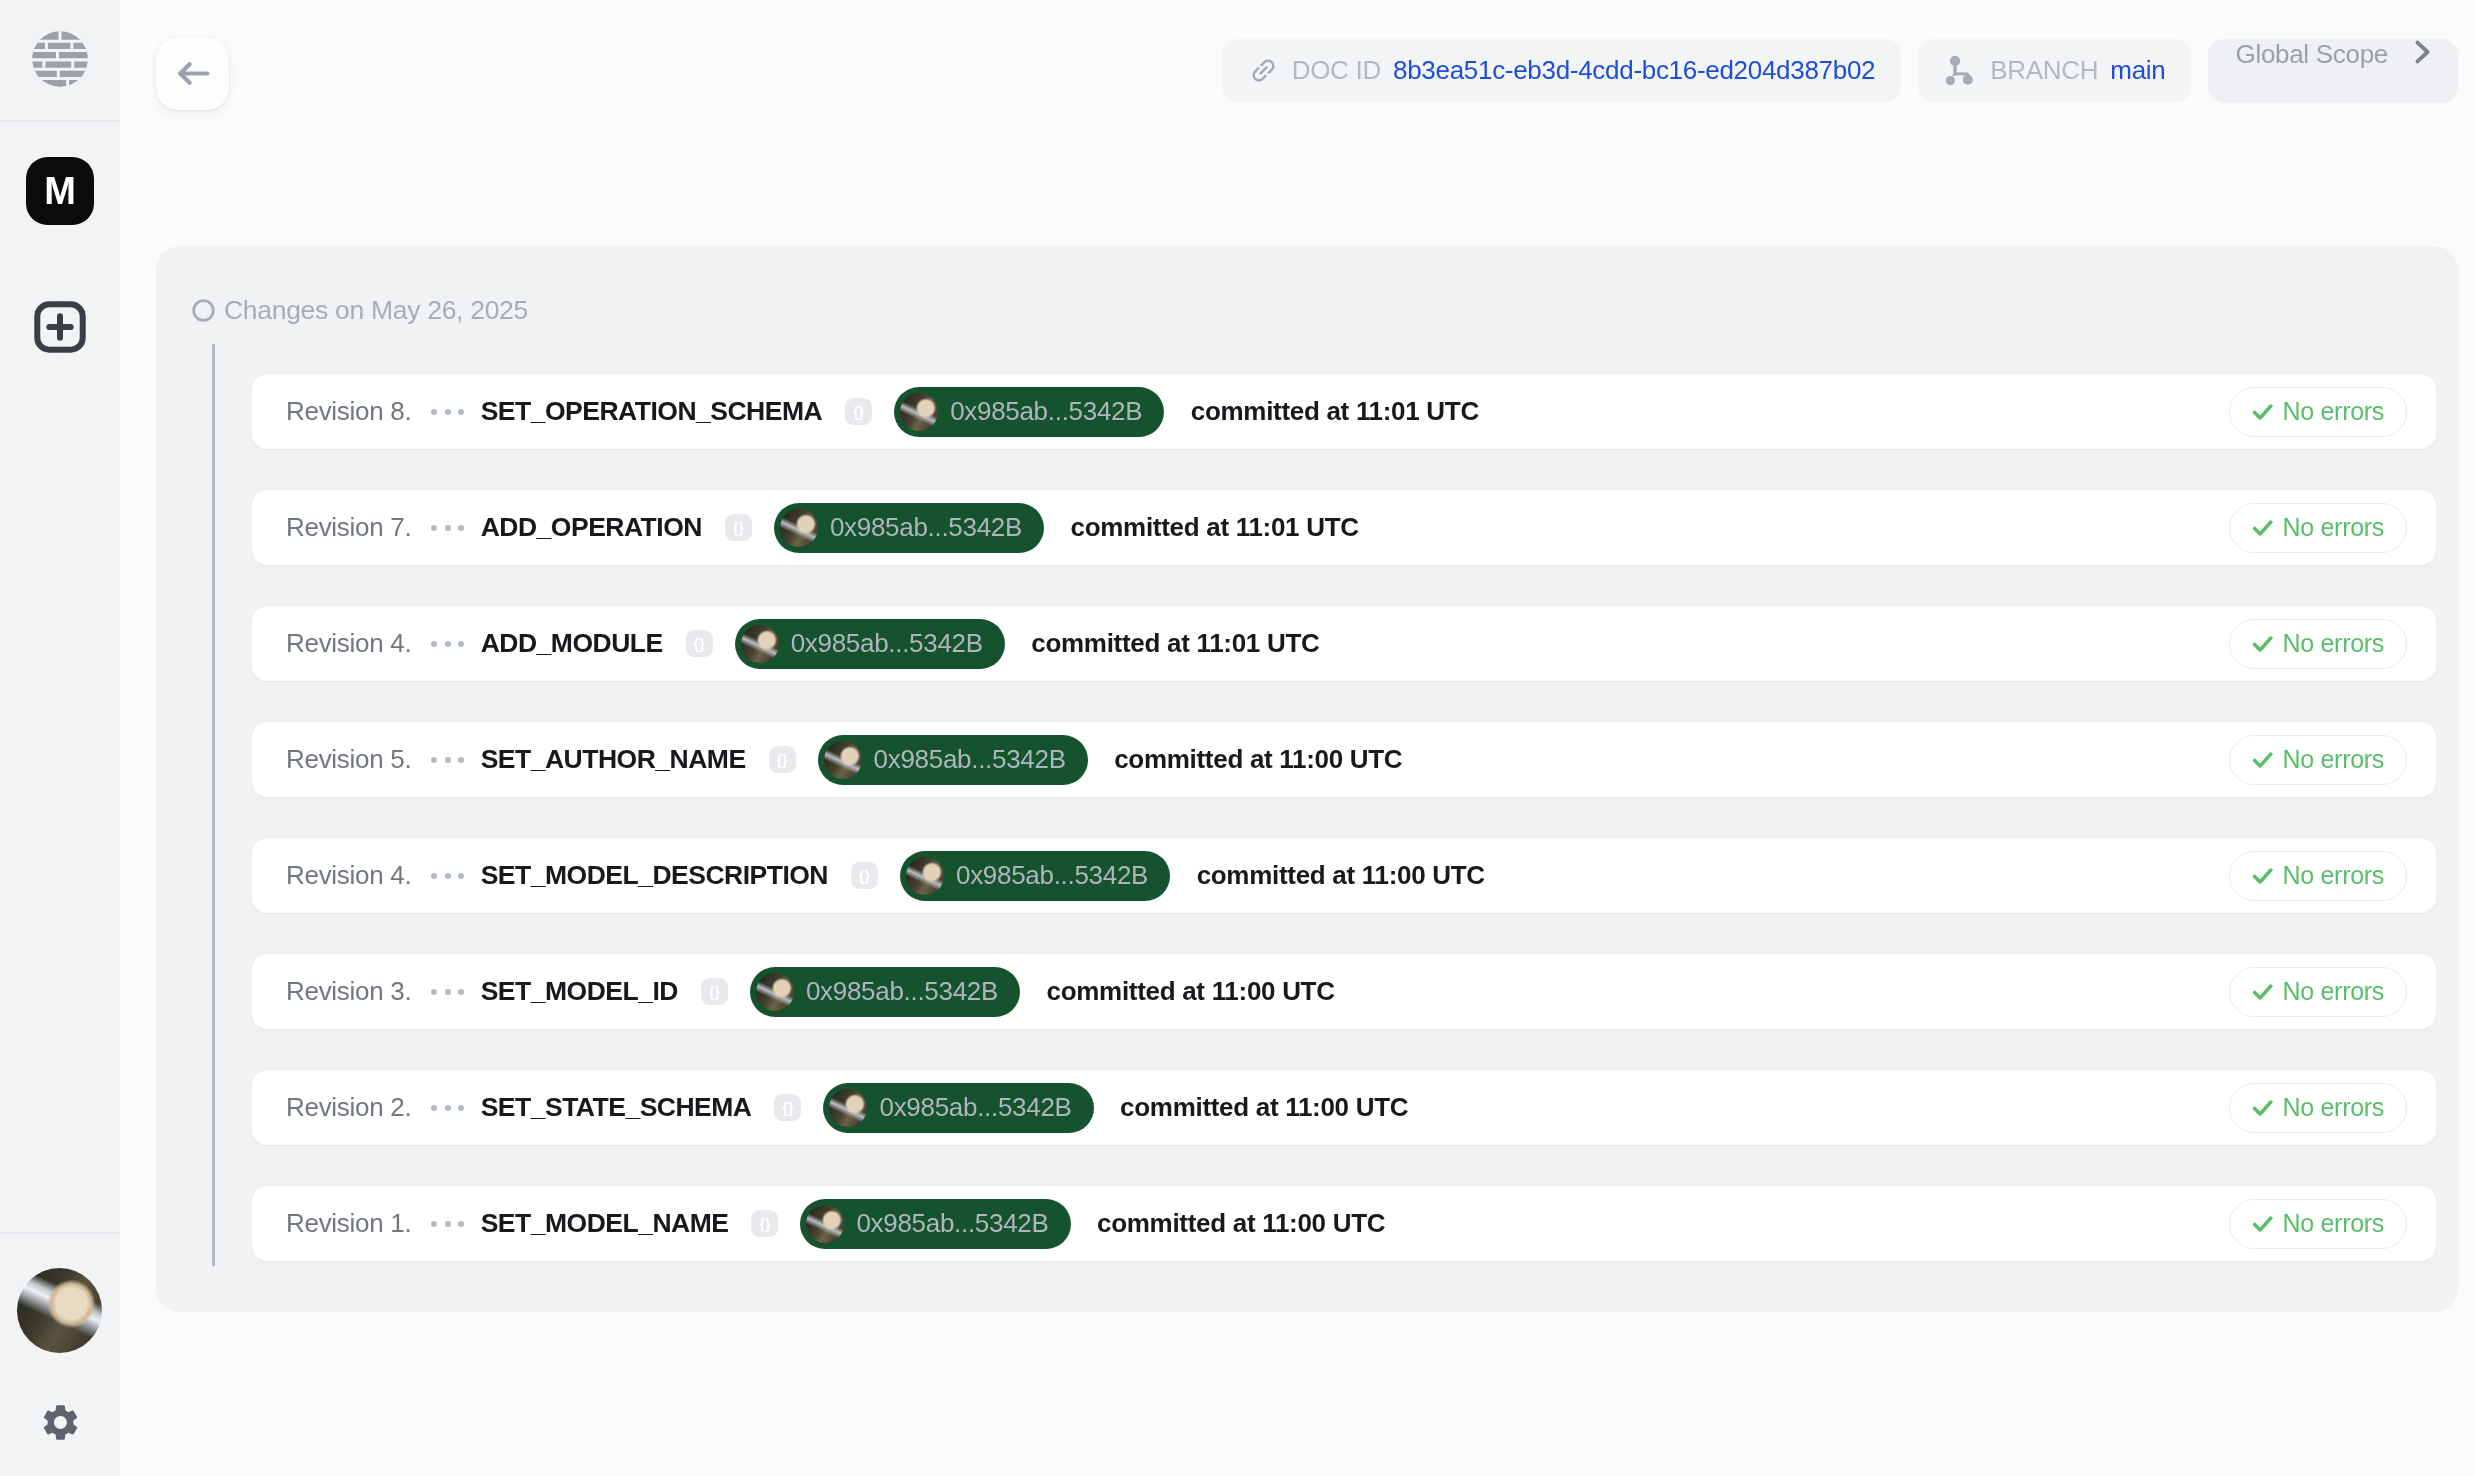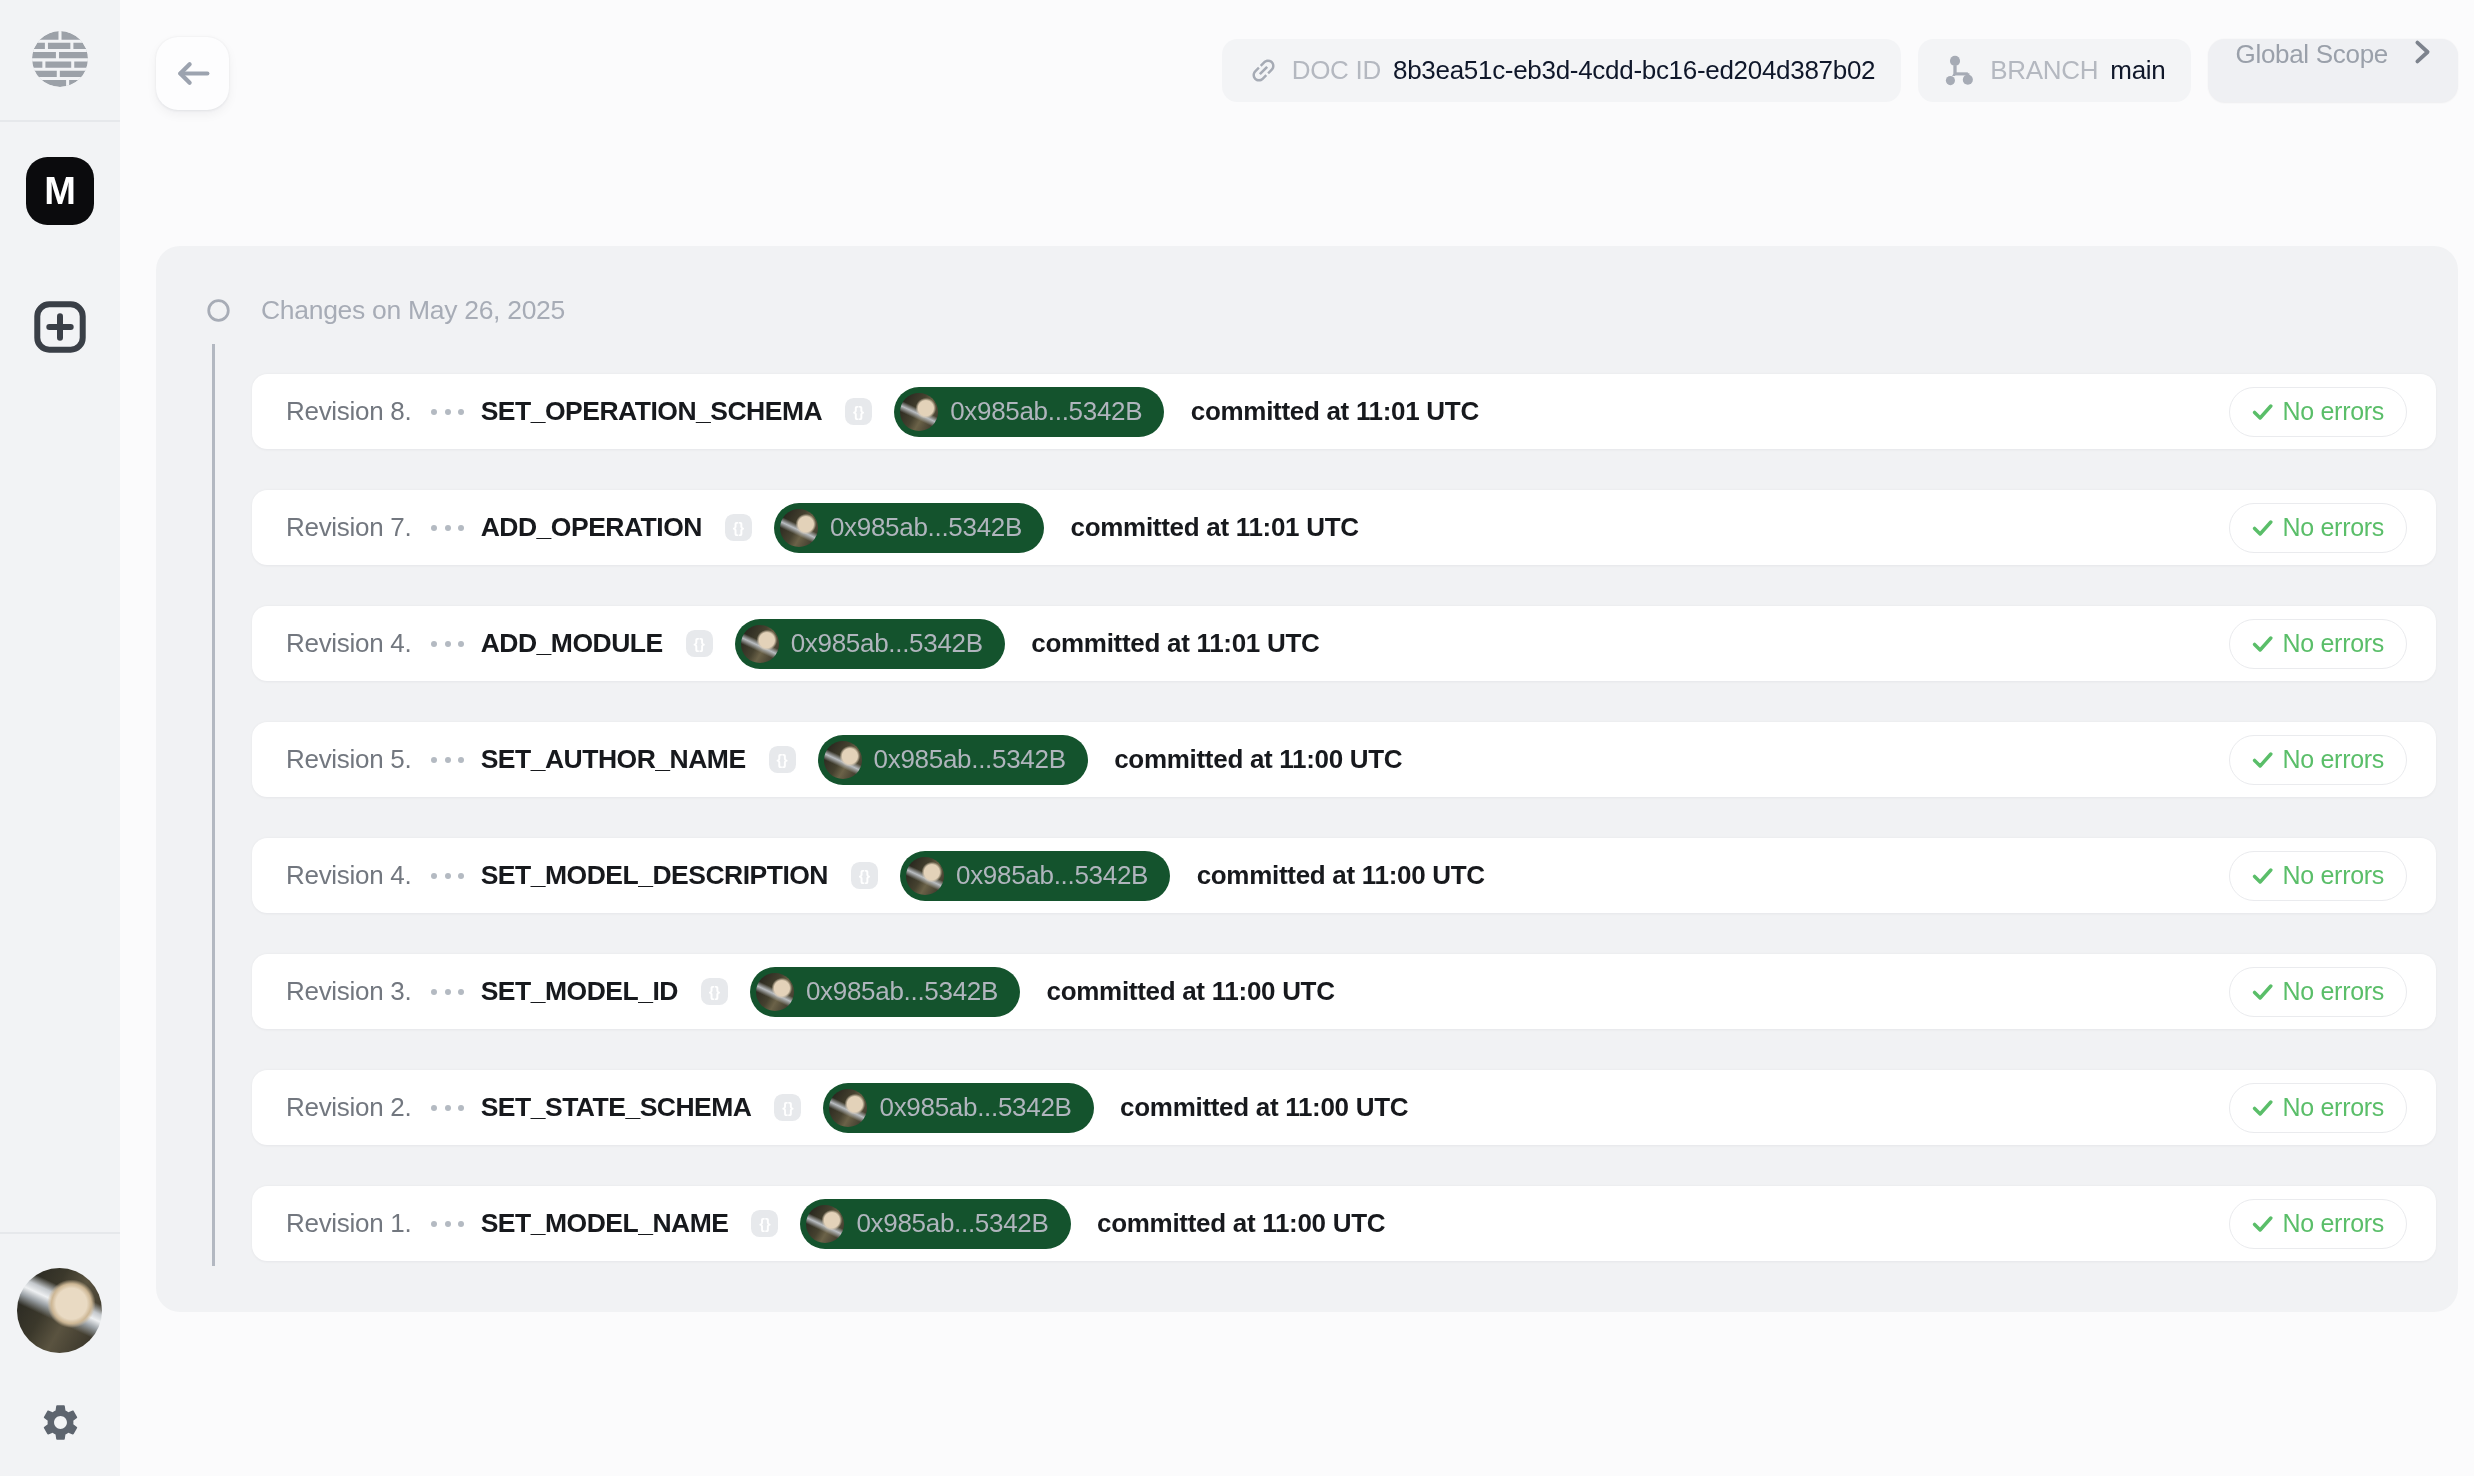--- a/index.html
+++ b/index.html
@@ -34,30 +34,30 @@
 
   
   .back-btn { position:absolute; left:156px; top:37px; width:73px; height:73px;
               border-radius:22px; background:#FDFDFE; cursor:pointer;
               box-shadow:0 0.9px 2.6px rgba(16,24,40,.07), 0 4.3px 10.3px rgba(16,24,40,.05);
               display:flex; align-items:center; justify-content:center; }
   .chips { position:absolute; top:39px; right:17px; display:flex; gap:17px; height:63px; }
   .chip { background:#F3F4F6; border-radius:15.4px; display:flex; align-items:center;
           padding:0 26px; gap:13px; font-size:26px; cursor:pointer; }
   .chip .chip-label { color:#B4B8C0; }
-  .chip .chip-value { color:#0f172a; font-weight:500; margin-left:-0.9px;text-align:center; }
+  .chip .chip-value { color:#1d4ed8; font-weight:500; margin-left:-0.9px;text-align:center; }
   .scope-btn { background:#EFF0F3; border-radius:17px; display:flex; align-items:flex-start;
                gap:26px; padding:0 27px; font-size:26px; color:#9AA0AA; cursor:pointer;
                box-shadow:0 0.9px 1.7px rgba(16,24,40,.06); }
 
   
   .card { position:absolute; left:156px; top:246px; width:2302px; height:1066px;
           background:#F1F2F4; border-radius:24px; }
-  .card-header { position:absolute; left:51px; top:49px; display:flex;
-                 align-items:center; gap:31px; color:#A7ACB6; font-size:26.5px; }
+  .card-header { position:absolute; left:36px; top:49px; display:flex;
+                 align-items:center; gap:9px; color:#A7ACB6; font-size:26.5px; }
   .timeline-line { position:absolute; left:56px; top:98px; width:2.6px; height:922px;
                    background:#B3B8C1; }
   .rows { position:absolute; left:96px; top:128px; right:22px;
           display:flex; flex-direction:column; gap:41px; }
   .rev-row { height:75px; background:#FFFFFF; border-radius:15.4px; display:flex;
              align-items:center; padding:0 29px 0 34px; font-size:26px;
              box-shadow:0 0.9px 2.6px rgba(20,24,32,.05); cursor:pointer; }
   .rev-label { color:#72777F; margin-right:19.7px; white-space:nowrap; }
   .dots { display:flex; gap:7.7px; margin-right:16.3px; cursor:pointer; }
   .dots i { width:6px; height:6px; border-radius:50%; background:#B4BAC2; }

